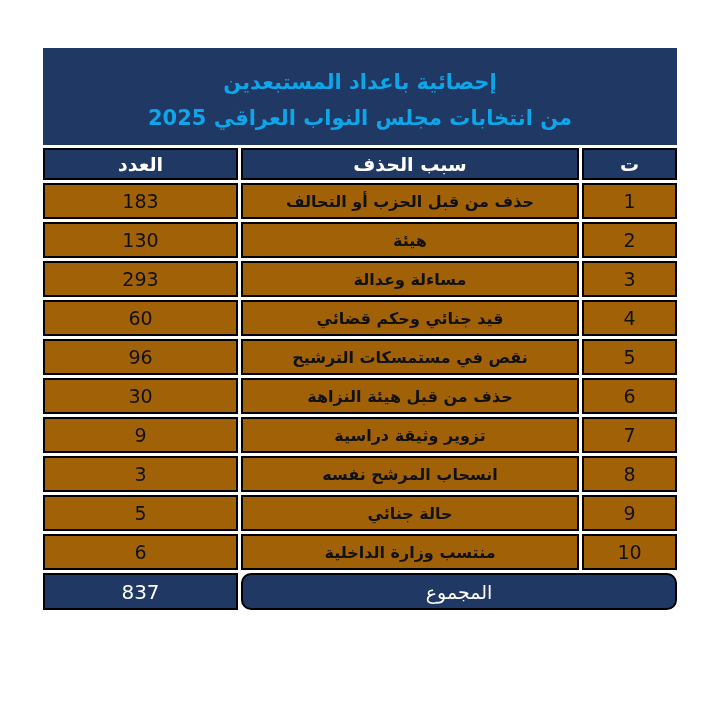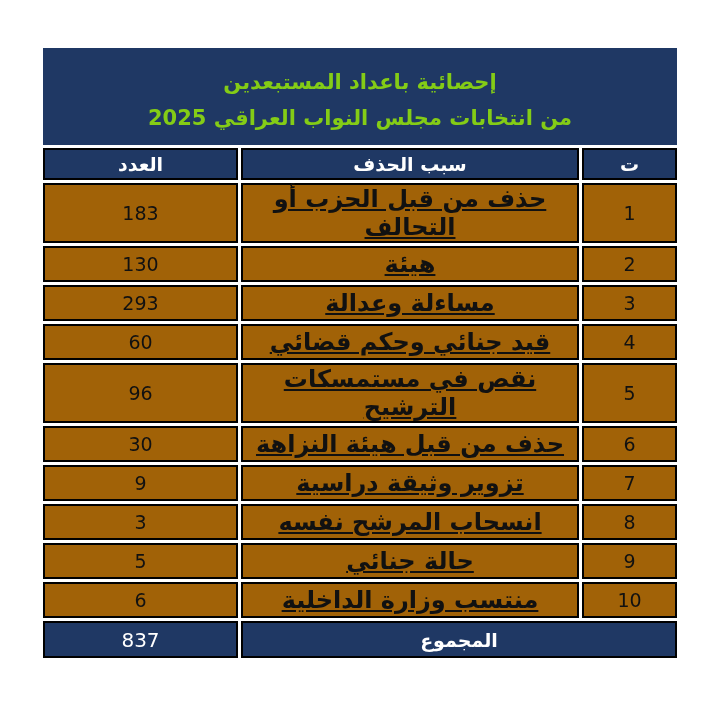--- a/index.html
+++ b/index.html
@@ -33,50 +33,50 @@
   }
   col.c-serial { width: 95px; }
   col.c-reason { width: 338px; }
   col.c-count  { width: auto; }
 
   td, th { vertical-align: middle; text-align: center; }
 
   td.title-cell {
     background: var(--navy);
     height: 97px;
-    color: #84cc16;
+    color: #0ea5e9;
     font-weight: bold;
     font-size: 21px;
     line-height: 36px;
     padding-top: 6px;
   }
   tr.cols th {
     background: var(--navy);
     border: 2px solid var(--border);
     height: 32px;
     color: #ffffff;
     font-weight: bold;
     font-size: 19px;
   }
   tbody td {
     border: 2px solid var(--border);
     background: #a16207;
     height: 36px;
     color: var(--text);
   }
-  tbody td.reason { font-weight: bold; font-size: 24px; text-decoration: underline; }
+  tbody td.reason { font-weight: bold; font-size: 16px; }
   tbody td.serial, tbody td.count { font-size: 19px; font-weight: normal; }
   tfoot td {
     background: var(--navy);
     border: 2px solid var(--border);
     height: 37px;
     color: #ffffff;
     font-size: 19px;
   }
-  tfoot td.total-label { font-weight: bold; }
+  tfoot td.total-label { font-weight: normal; border-radius: 10px; }
   tfoot td.total-value { font-weight: normal; font-size: 20px; margin-left: 10px; }
 </style>
 </head>
 <body>
 
 <div class="page">
   <table class="stats">
     <colgroup>
       <col class="c-serial">
       <col class="c-reason">

